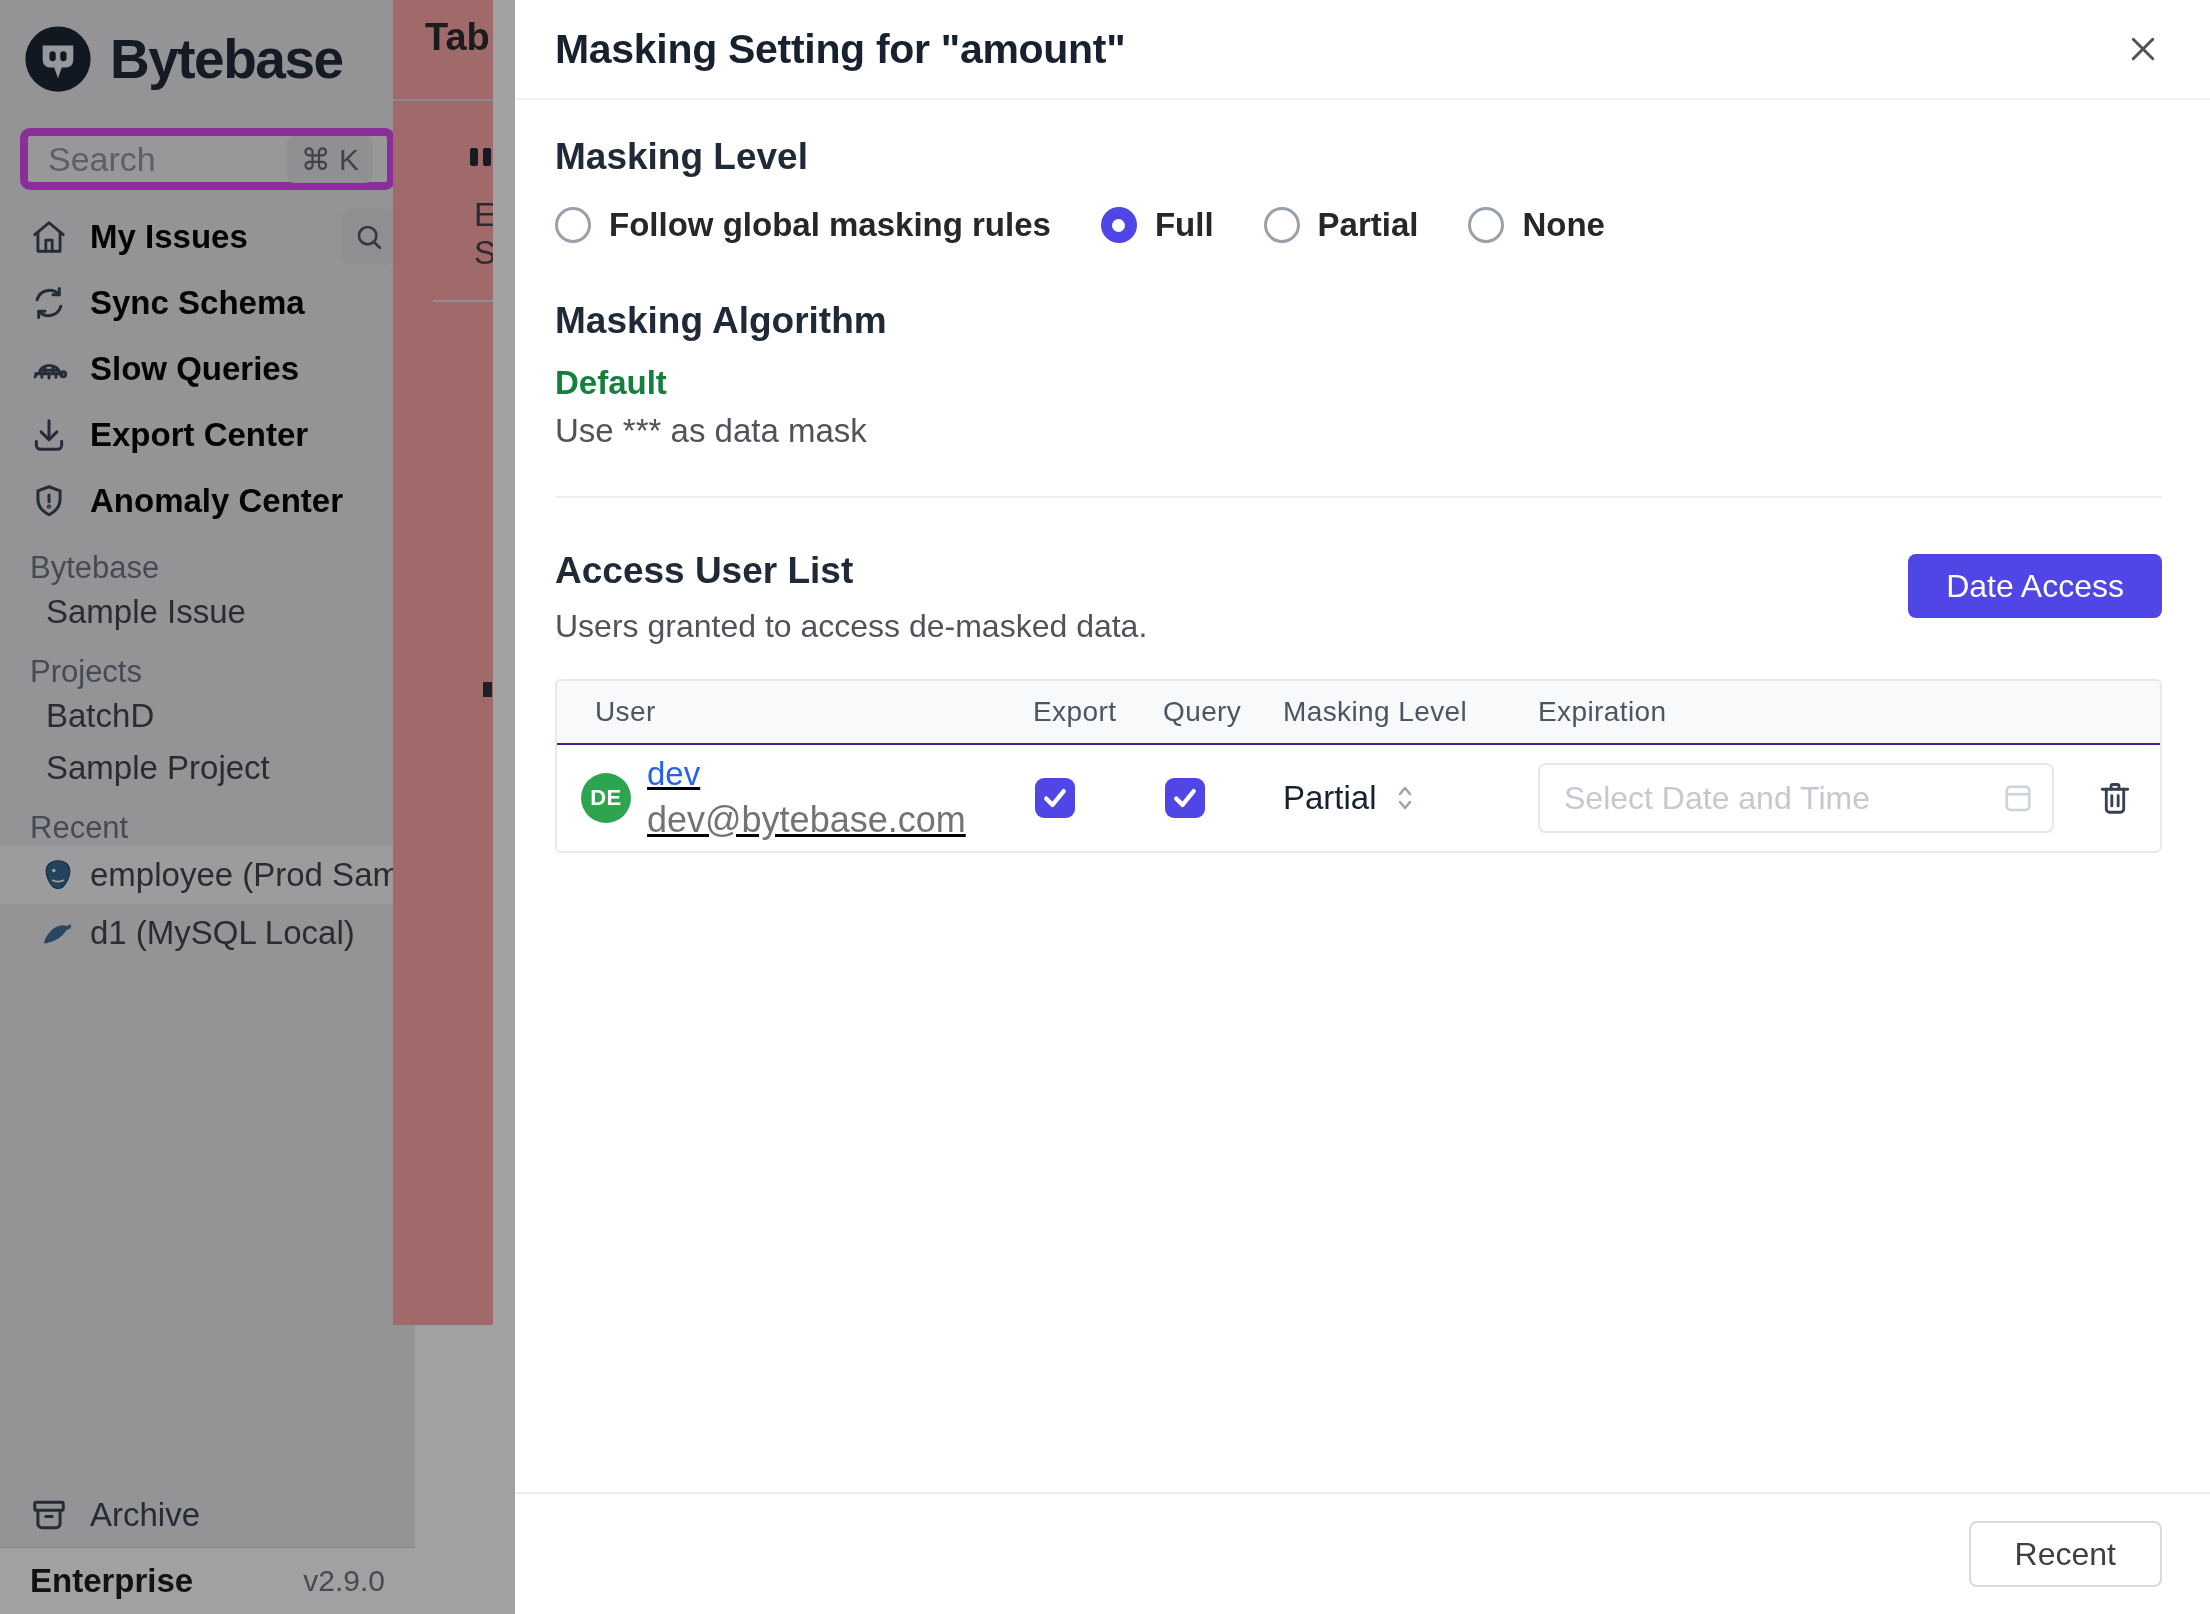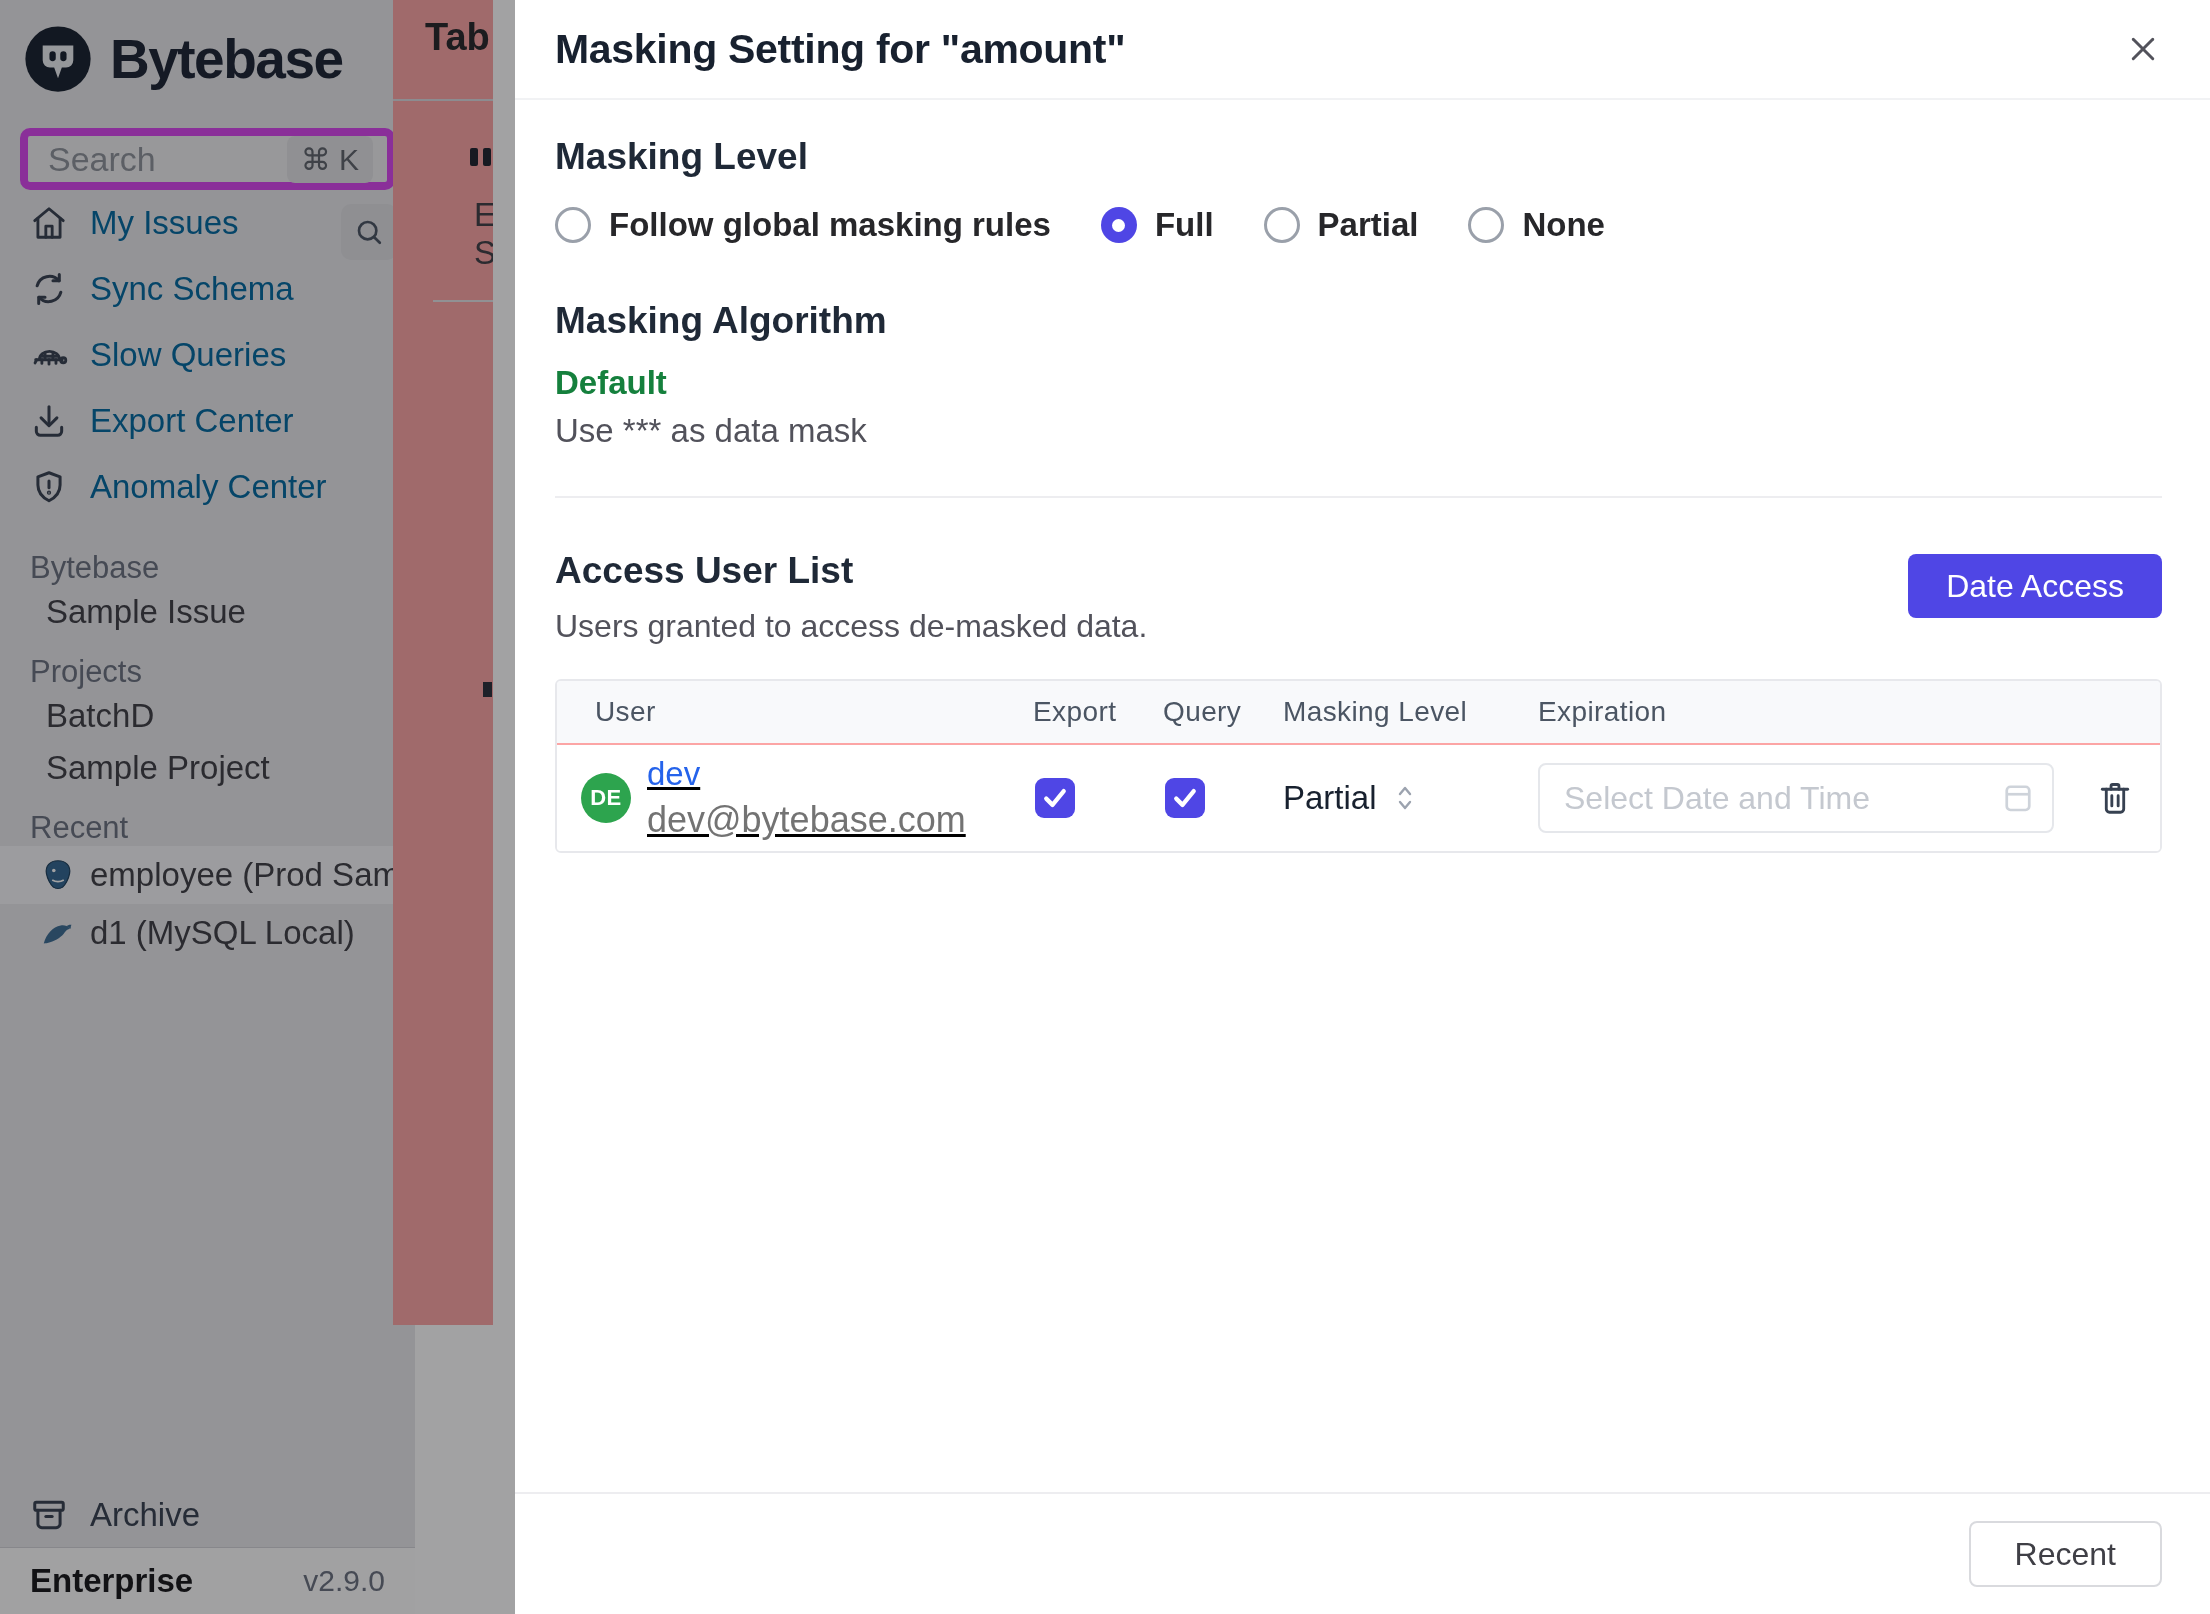--- a/index.html
+++ b/index.html
@@ -12,22 +12,22 @@
     background:#e9e9ec; display:flex; flex-direction:column; }
   .logo-row { display:flex; align-items:center; gap:16px; padding:20px 0 0 22px; height:98px; }
   .logo-mark { width:72px; height:72px; }
   .logo-text { font-size:55px; font-weight:800; color:#1c2434; letter-spacing:-1.5px; }
   .searchbox { margin:30px 20px 0; height:62px; background:#efeff1; border:8px solid #d946ef;
     border-radius:10px; display:flex; align-items:center; padding:0 14px 0 20px; }
   .searchbox .ph { flex:1; font-size:34px; color:#8e939b; }
   .searchbox kbd { font-family:"Liberation Sans", sans-serif; font-size:30px; color:#5f646c;
     background:#e2e2e5; border-radius:8px; padding:6px 14px; }
   .nav { margin-top:14px; }
-  .nav-item { height:66px; display:flex; gap:22px; padding:0 18px 0 30px;
-    font-size:33px; color:#0369a1; cursor:pointer; }
+  .nav-item { height:66px; display:flex; align-items:center; gap:22px; padding:0 18px 0 30px;
+    font-size:33px; color:#000000; cursor:pointer;font-weight:bold; }
   .nav-item .nicon { width:38px; height:38px; color:#374151; flex:0 0 auto; }
   .nav-item .spacer { flex:1; }
   .icon-btn { width:56px; height:56px; border-radius:10px; background:#e0e0e4;
     display:flex; align-items:center; justify-content:center; color:#4b5563; }
   .icon-btn svg { width:32px; height:32px; }
   .section-label { height:52px; padding:16px 0 0 30px; font-size:31px; color:#6b7280; }
   .sub-item { height:52px; display:flex; align-items:center; padding-left:46px;
     font-size:33px; color:#3f3f46; cursor:pointer; gap:14px; white-space:nowrap; overflow:hidden; }
   .sub-item.with-icon { padding-left:40px; height:58px; }
   .sub-item .dbicon { width:36px; height:36px; flex:0 0 auto; }
@@ -79,21 +79,21 @@
   .algo-name { margin-top:22px; font-size:33px; font-weight:600; color:#15803d; }
   .algo-desc { margin-top:10px; font-size:33px; color:#52525b; }
   .body-divider { margin-top:46px; border:none; border-top:2px solid #ededf0; }
   .access-header { display:flex; justify-content:space-between; align-items:flex-start; margin-top:52px; }
   .access-subtitle { margin-top:16px; font-size:32px; color:#52525b; }
   .grant-btn { height:64px; padding:0 38px; margin-top:4px; border:none; border-radius:8px;
     background:var(--accent,#4f46e5); color:#fff; font-size:32px; font-weight:500;
     font-family:"Liberation Sans", sans-serif; cursor:pointer; }
   .user-table { margin-top:34px; border:2px solid #e7e8ec; border-radius:6px; overflow:hidden; }
   .tgrid { display:grid; grid-template-columns:470px 130px 120px 255px 1fr; align-items:center; }
-  .thead { height:64px; background:#f8f9fb; border-bottom:2px solid #fca5a5;
+  .thead { height:64px; background:#f8f9fb; border-bottom:2px solid #4c1d95;
     font-size:28px; font-weight:500; color:#4b5563; letter-spacing:0.4px; }
   .th { padding-left:6px; }
   .th.user { padding-left:38px; }
   .trow { height:106px; background:#fff; }
   .cell-user { display:flex; align-items:center; padding-left:24px; }
   .avatar { width:50px; height:50px; border-radius:50%; background:var(--avatar_green,#2da44e);
     color:#fff; font-size:22px; font-weight:600; display:flex; align-items:center; justify-content:center;
     letter-spacing:0.5px; flex:0 0 auto; }
   .user-names { margin-left:16px;text-decoration:underline; }
   .user-name { font-size:33px; font-weight:500; color:var(--link_blue,#2563eb); cursor:pointer; }

